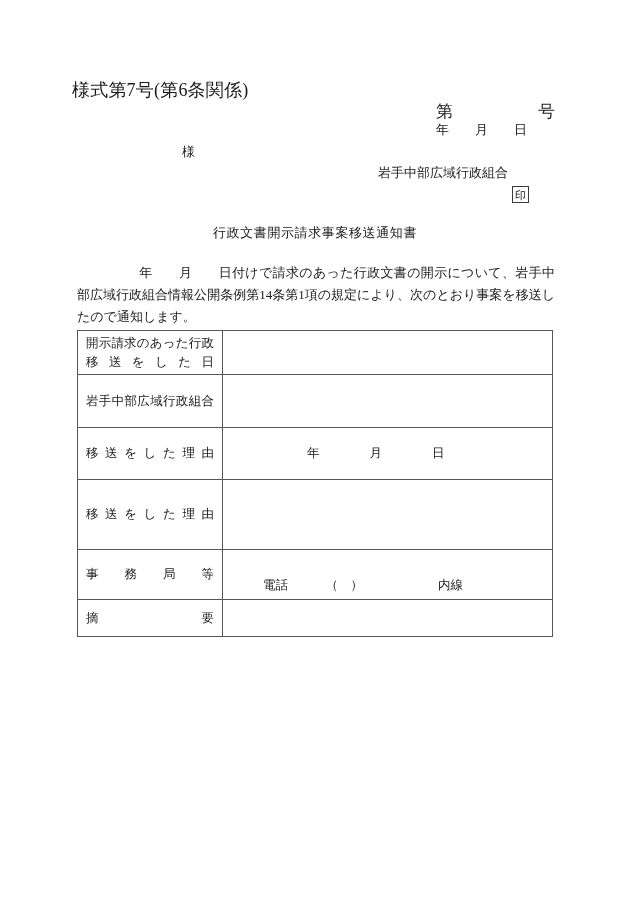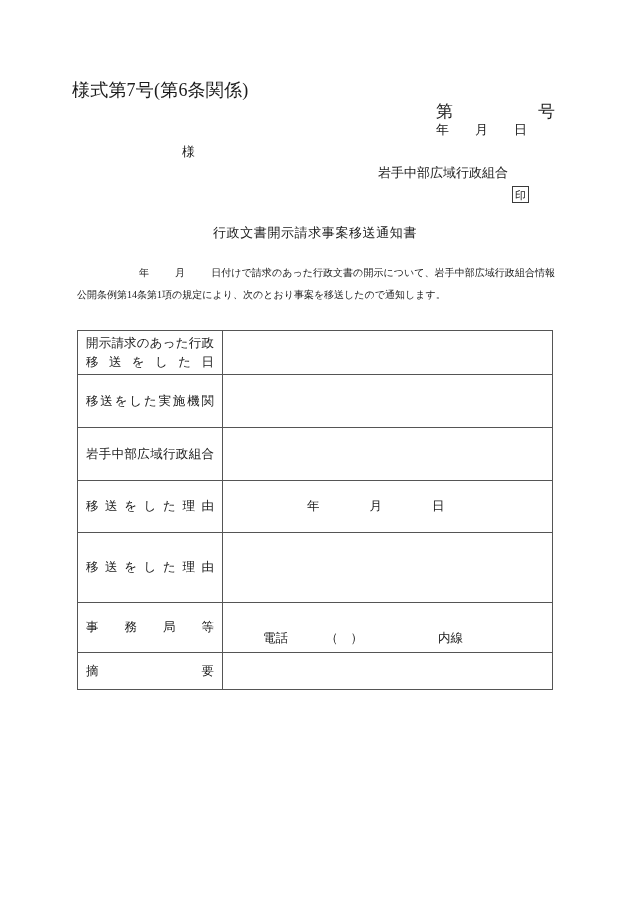--- a/index.html
+++ b/index.html
@@ -78,21 +78,21 @@
     width: 630px;
     text-align: center;
     font-size: 13px;
     letter-spacing: 0.6px;
   }
 
   .body-text {
     left: 77px;
     top: 262px;
     width: 478px;
-    font-size: 10px;
+    font-size: 13px;
     line-height: 22px;
     text-align: justify;
     text-justify: inter-character;
   }
   .body-lead { display: inline-block; width: 62px; }
   .body-date-gap { display: inline-block; width: 26px; }
 
   
   #form-table {
     left: 77px;
@@ -180,30 +180,20 @@
           <span class="spread">
             <span class="spread-line">開示請求のあった行政</span>
             <span class="spread-line">移送をした日</span>
           </span>
         </td>
         <td class="value-cell">
           <span class="value-inline"></span>
         </td>
       </tr>
 
-      <tr class="r2">
-        <td class="label-cell">
-          <span class="spread">
-            <span class="spread-line">移送をした実施機関</span>
-          </span>
-        </td>
-        <td class="value-cell">
-          <span class="value-inline"></span>
-        </td>
-      </tr>
 
       <tr class="r3">
         <td class="label-cell">
           <span class="spread">
             <span class="spread-line">岩手中部広域行政組合</span>
           </span>
         </td>
         <td class="value-cell">
           <span class="value-inline"></span>
         </td>

